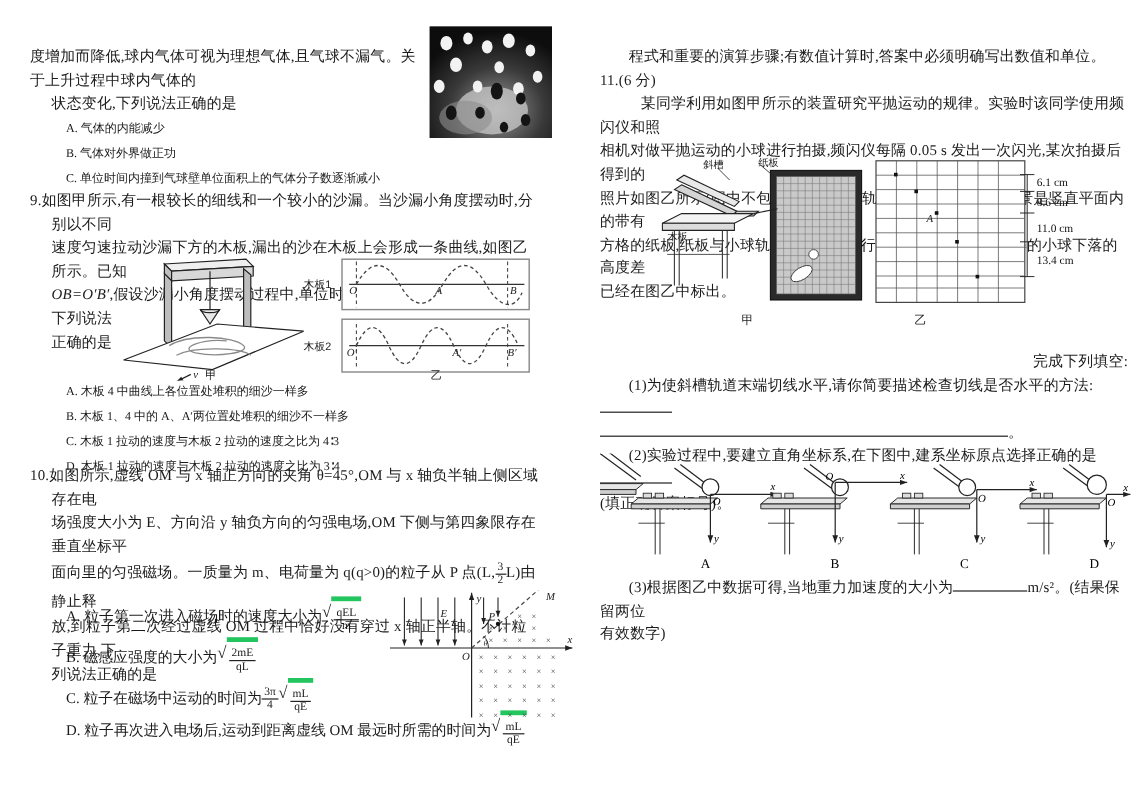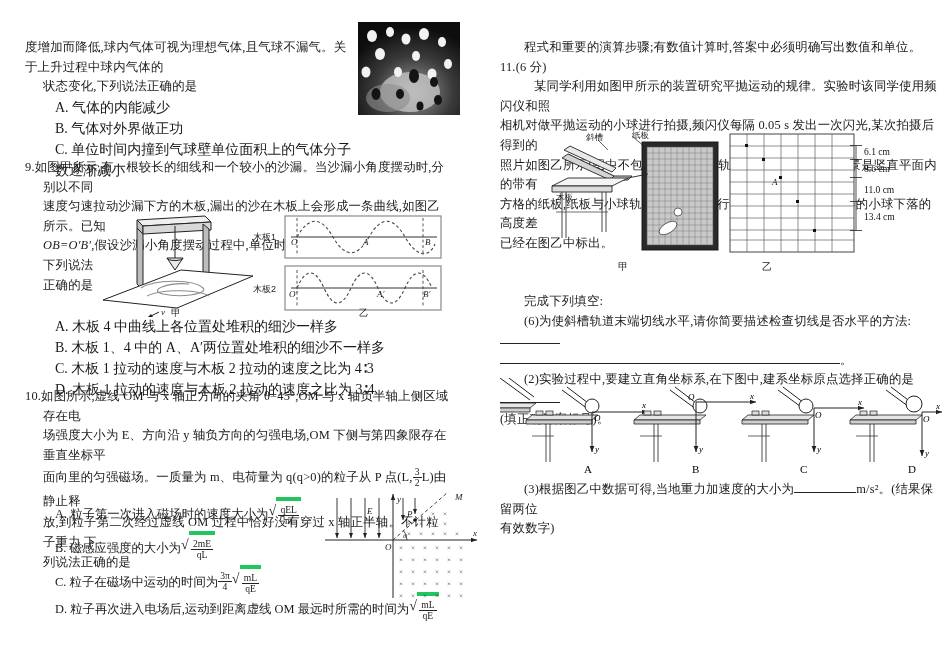--- a/index.html
+++ b/index.html
@@ -8,21 +8,21 @@
     font-family:"Liberation Serif","DejaVu Serif",serif;
     color:#1a1a1a;overflow:hidden;position:relative;
   }
   .page{position:absolute;inset:0;}
   .col{position:absolute;top:0;width:425px;}
   .col-left{left:25px;}
   .col-right{left:500px;}
   .ln{font-size:12.4px;line-height:19.6px;letter-spacing:.2px;}
   .ind2{padding-left:18px;}
   .ind-para{text-indent:24px;}
-  .opt{padding-left:30px;font-size:14px;line-height:21px;}
+  .opt{padding-left:30px;font-size:10px;line-height:21px;}
   .hang{padding-left:18px;text-indent:-18px;}
   i,.it{font-style:italic;font-family:"Liberation Serif",serif;}
   .frac{display:inline-block;vertical-align:-0.45em;text-align:center;font-size:9.6px;line-height:1.05;}
   .frac .num{display:block;border-bottom:1px solid #222;padding:0 2px;}
   .frac .den{display:block;padding:0 2px;}
   .sqrt{display:inline-block;position:relative;padding-left:8px;vertical-align:-0.2em;}
   .sqrt::before{content:"√";position:absolute;left:0;top:-1px;font-size:14px;}
   .sqrt>.rad{display:inline-block;border-top:4px solid #22c55e;padding:0 2px;}
   .blank{display:inline-block;border-bottom:1px solid #222;min-width:60px;height:12px;}
   .blank-long{display:inline-block;border-bottom:1px solid #222;width:340px;height:12px;}
@@ -404,23 +404,23 @@
             <text x="314" y="27">6.1 cm</text>
             <text x="314" y="44">8.6 cm</text>
             <text x="314" y="65">11.0 cm</text>
             <text x="314" y="92">13.4 cm</text>
           </g>
         </g>
       </svg>
     </div>
 
     <div style="position:absolute;top:292px;left:0;width:440px;">
-      <div class="ln" style="text-indent:24px;">完成下列填空:</div>
+      <div class="ln" style="text-indent:24px;text-align:right;">完成下列填空:</div>
       <div class="ln" style="text-indent:24px;">
-        <span>(6)为使斜槽轨道末端切线水平,请你简要描述检查切线是否水平的方法:</span><span class="blank"></span>
+        <span>(1)为使斜槽轨道末端切线水平,请你简要描述检查切线是否水平的方法:</span><span class="blank"></span>
       </div>
       <div class="ln">
         <span class="blank-long"></span><span>。</span>
       </div>
       <div class="ln" style="text-indent:24px;">
         <span>(2)实验过程中,要建立直角坐标系,在下图中,建系坐标原点选择正确的是</span><span class="blank"></span>
       </div>
       <div class="ln">(填正确答案标号)。</div>
     </div>
 

